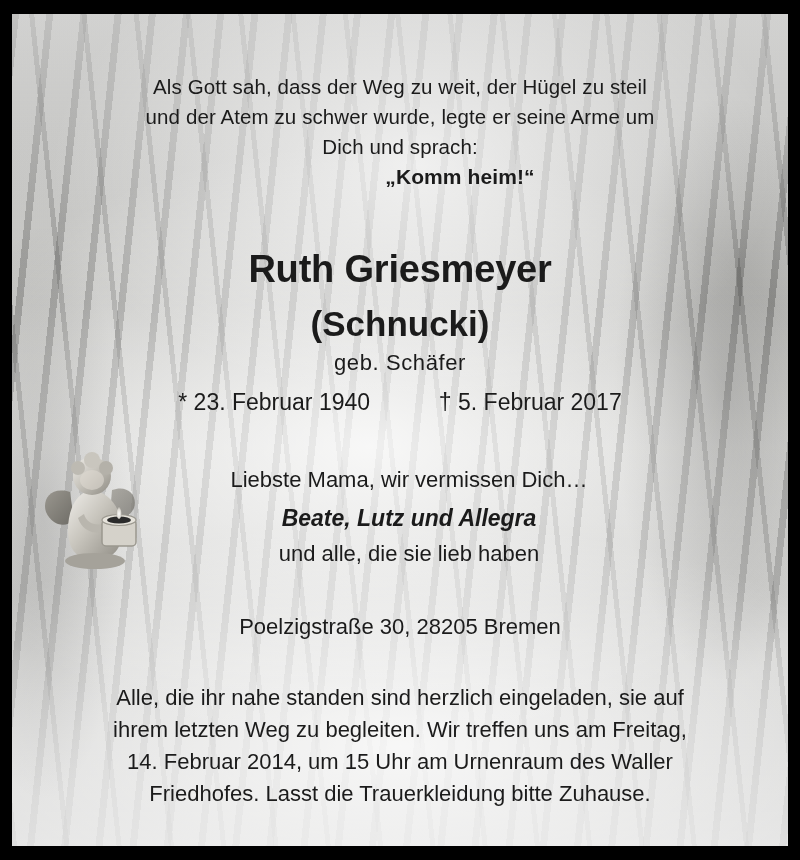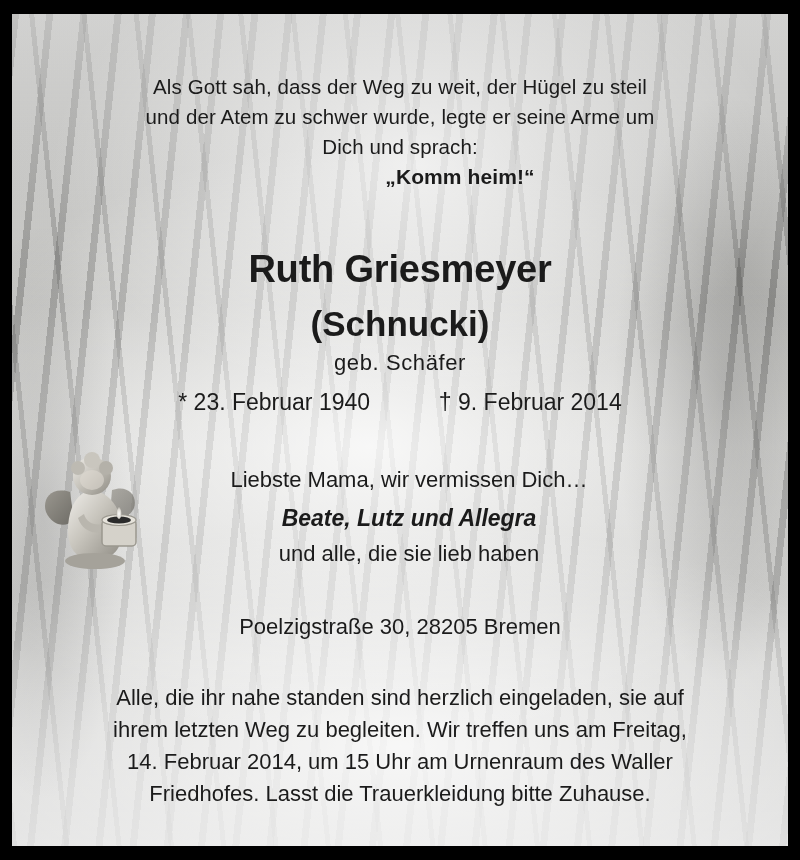--- a/index.html
+++ b/index.html
@@ -197,21 +197,21 @@
       <div class="verse-quote">„Komm heim!“</div>
     </div>
 
     <div class="name">Ruth Griesmeyer</div>
     <div class="nickname">(Schnucki)</div>
     <div class="maiden">geb. Schäfer</div>
 
     <div class="dates">
       <span>* 23. Februar 1940</span>
       <span class="gap"></span>
-      <span>† 9. Februar 2014</span>
+      <span>† 5. Februar 2017</span>
     </div>
 
     <div class="tribute">
       <div>Liebste Mama, wir vermissen Dich…</div>
       <div class="tribute-family">Beate, Lutz und Allegra</div>
       <div class="tribute-rest">und alle, die sie lieb haben</div>
     </div>
 
     <div class="address">Poelzigstraße 30, 28205 Bremen</div>
 

